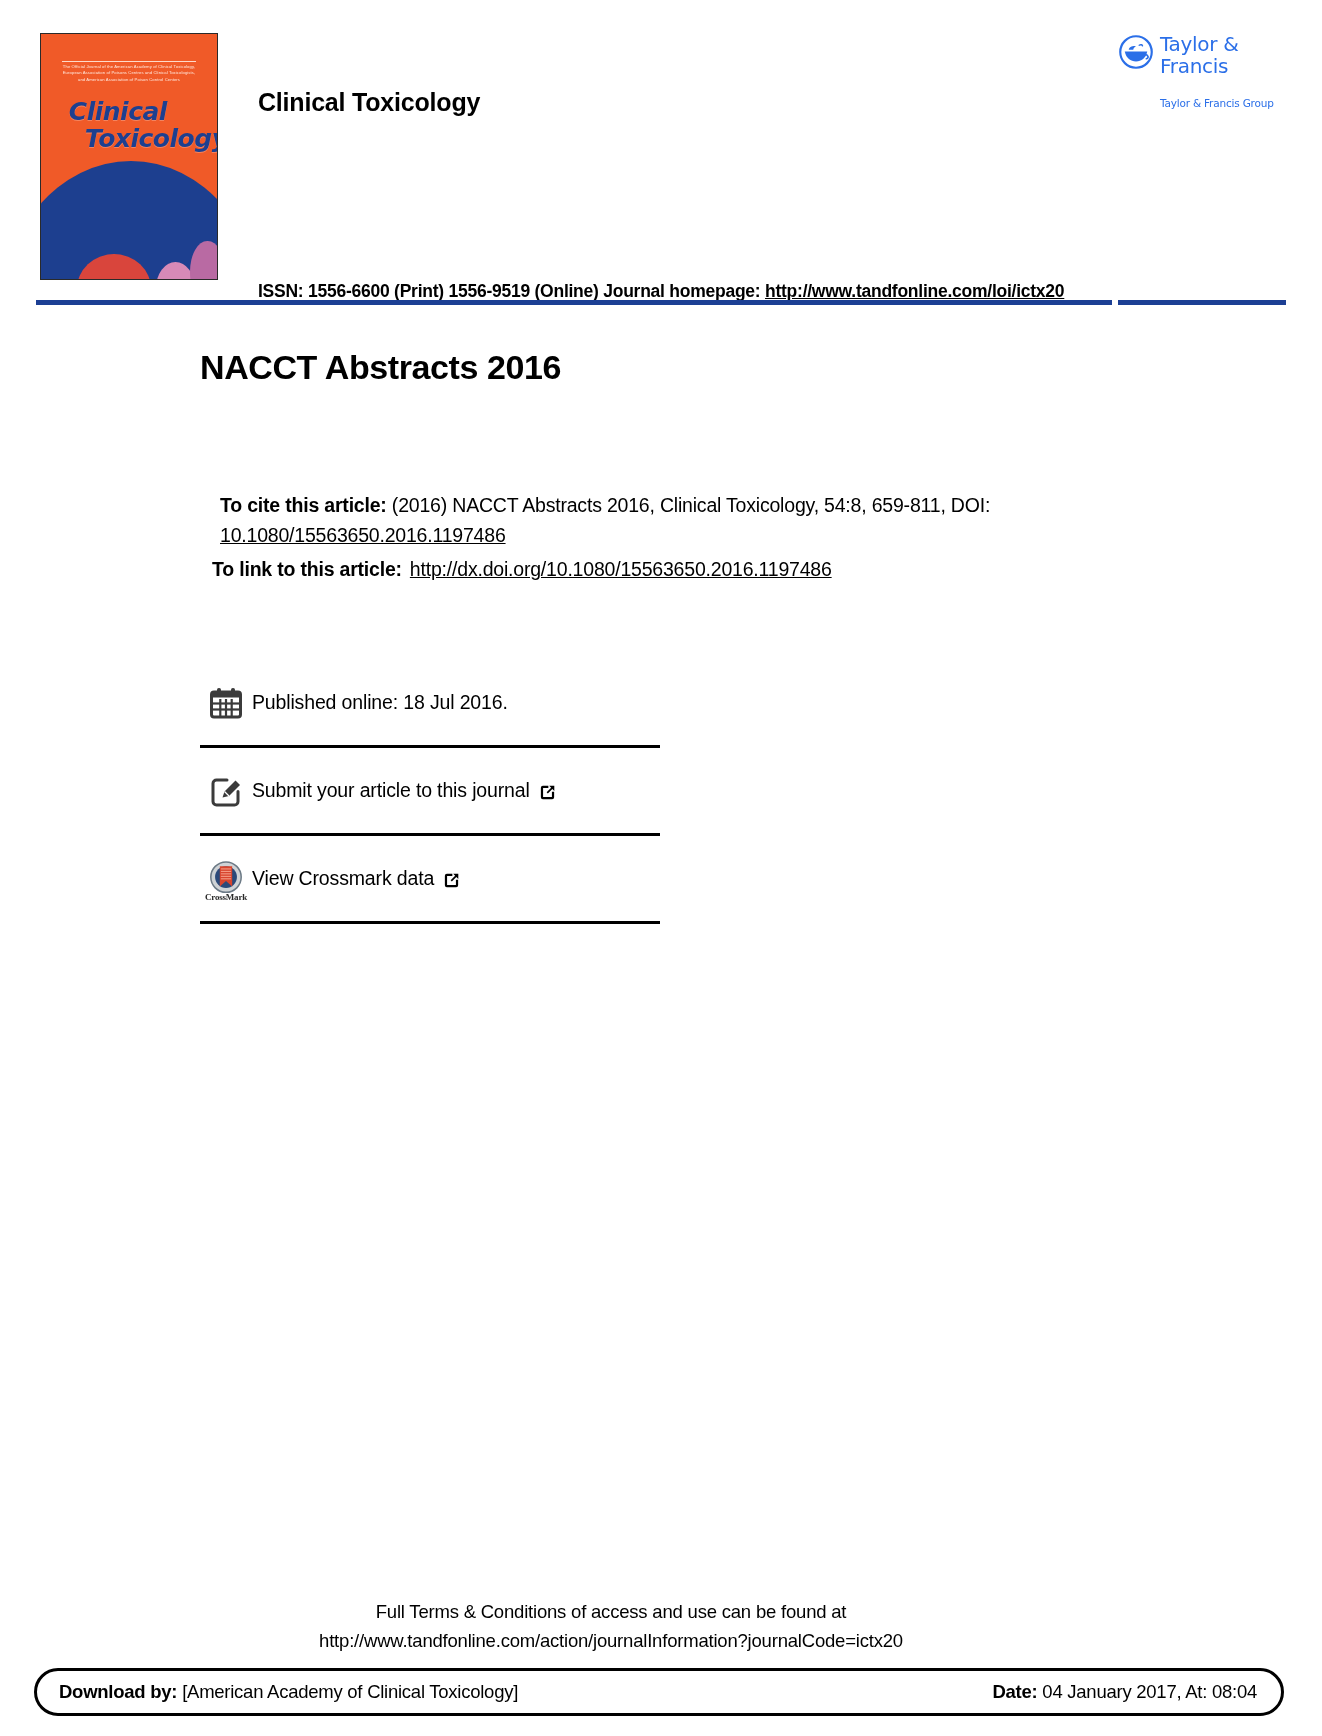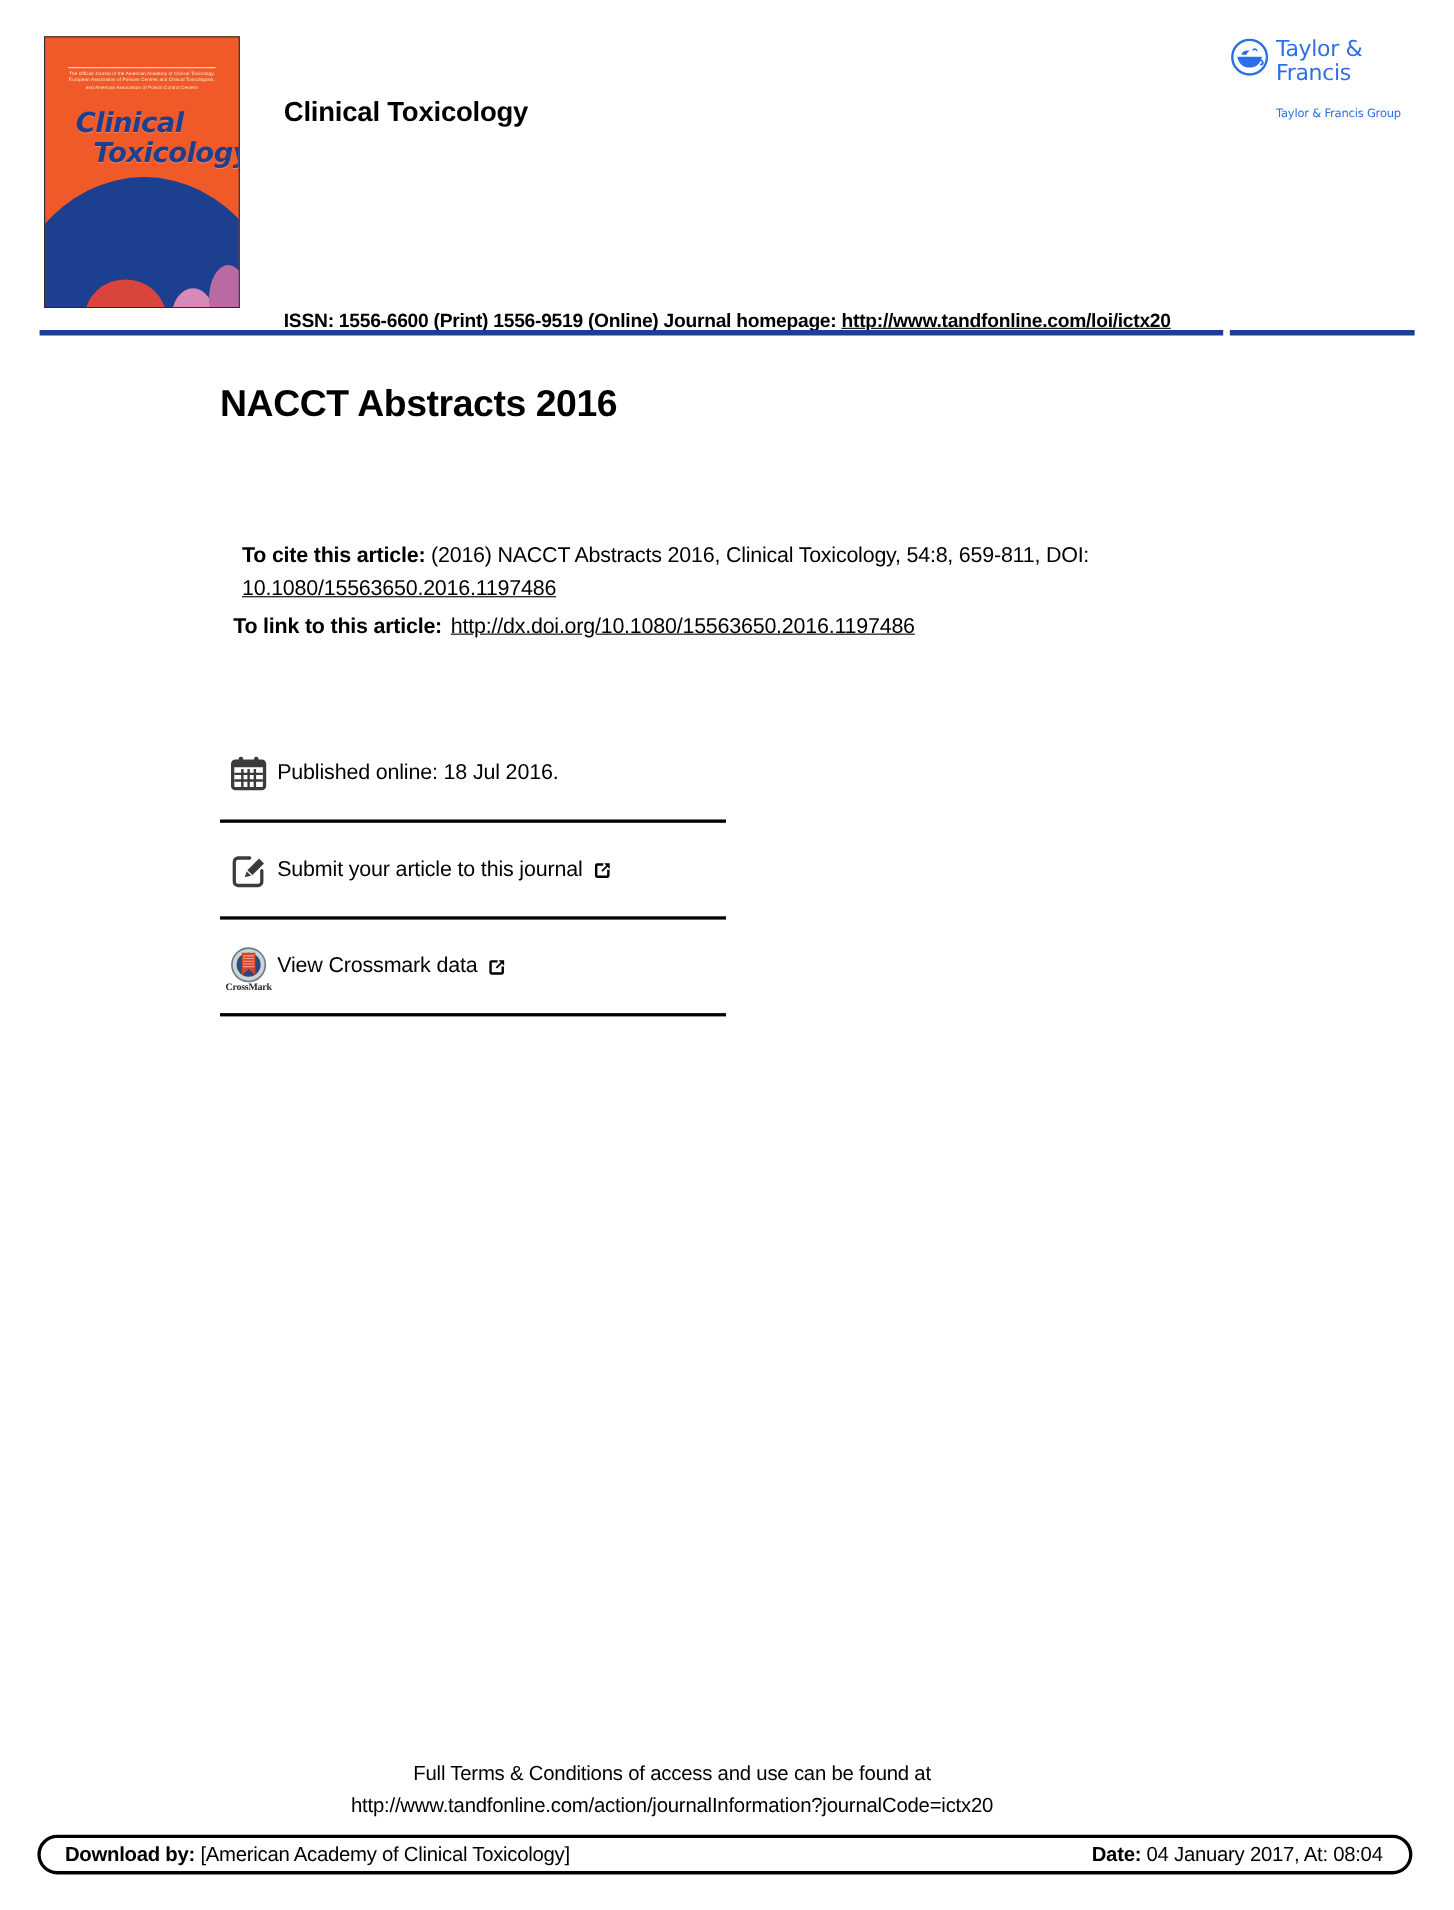--- a/index.html
+++ b/index.html
@@ -259,21 +259,21 @@
     font-size: 18.5px;
     line-height: 29px;
     letter-spacing: -0.2px;
   }
 
   .dl-bar {
     position: absolute;
     left: 34px;
     top: 1668px;
     width: 1250px;
-    height: 36px;
+    height: 48px;
     border: 3px solid #000;
     border-radius: 26px;
     box-sizing: border-box;
     display: flex;
     align-items: center;
   }
   .dl-left {
     position: absolute;
     left: 22px;
     font-size: 18.5px;

